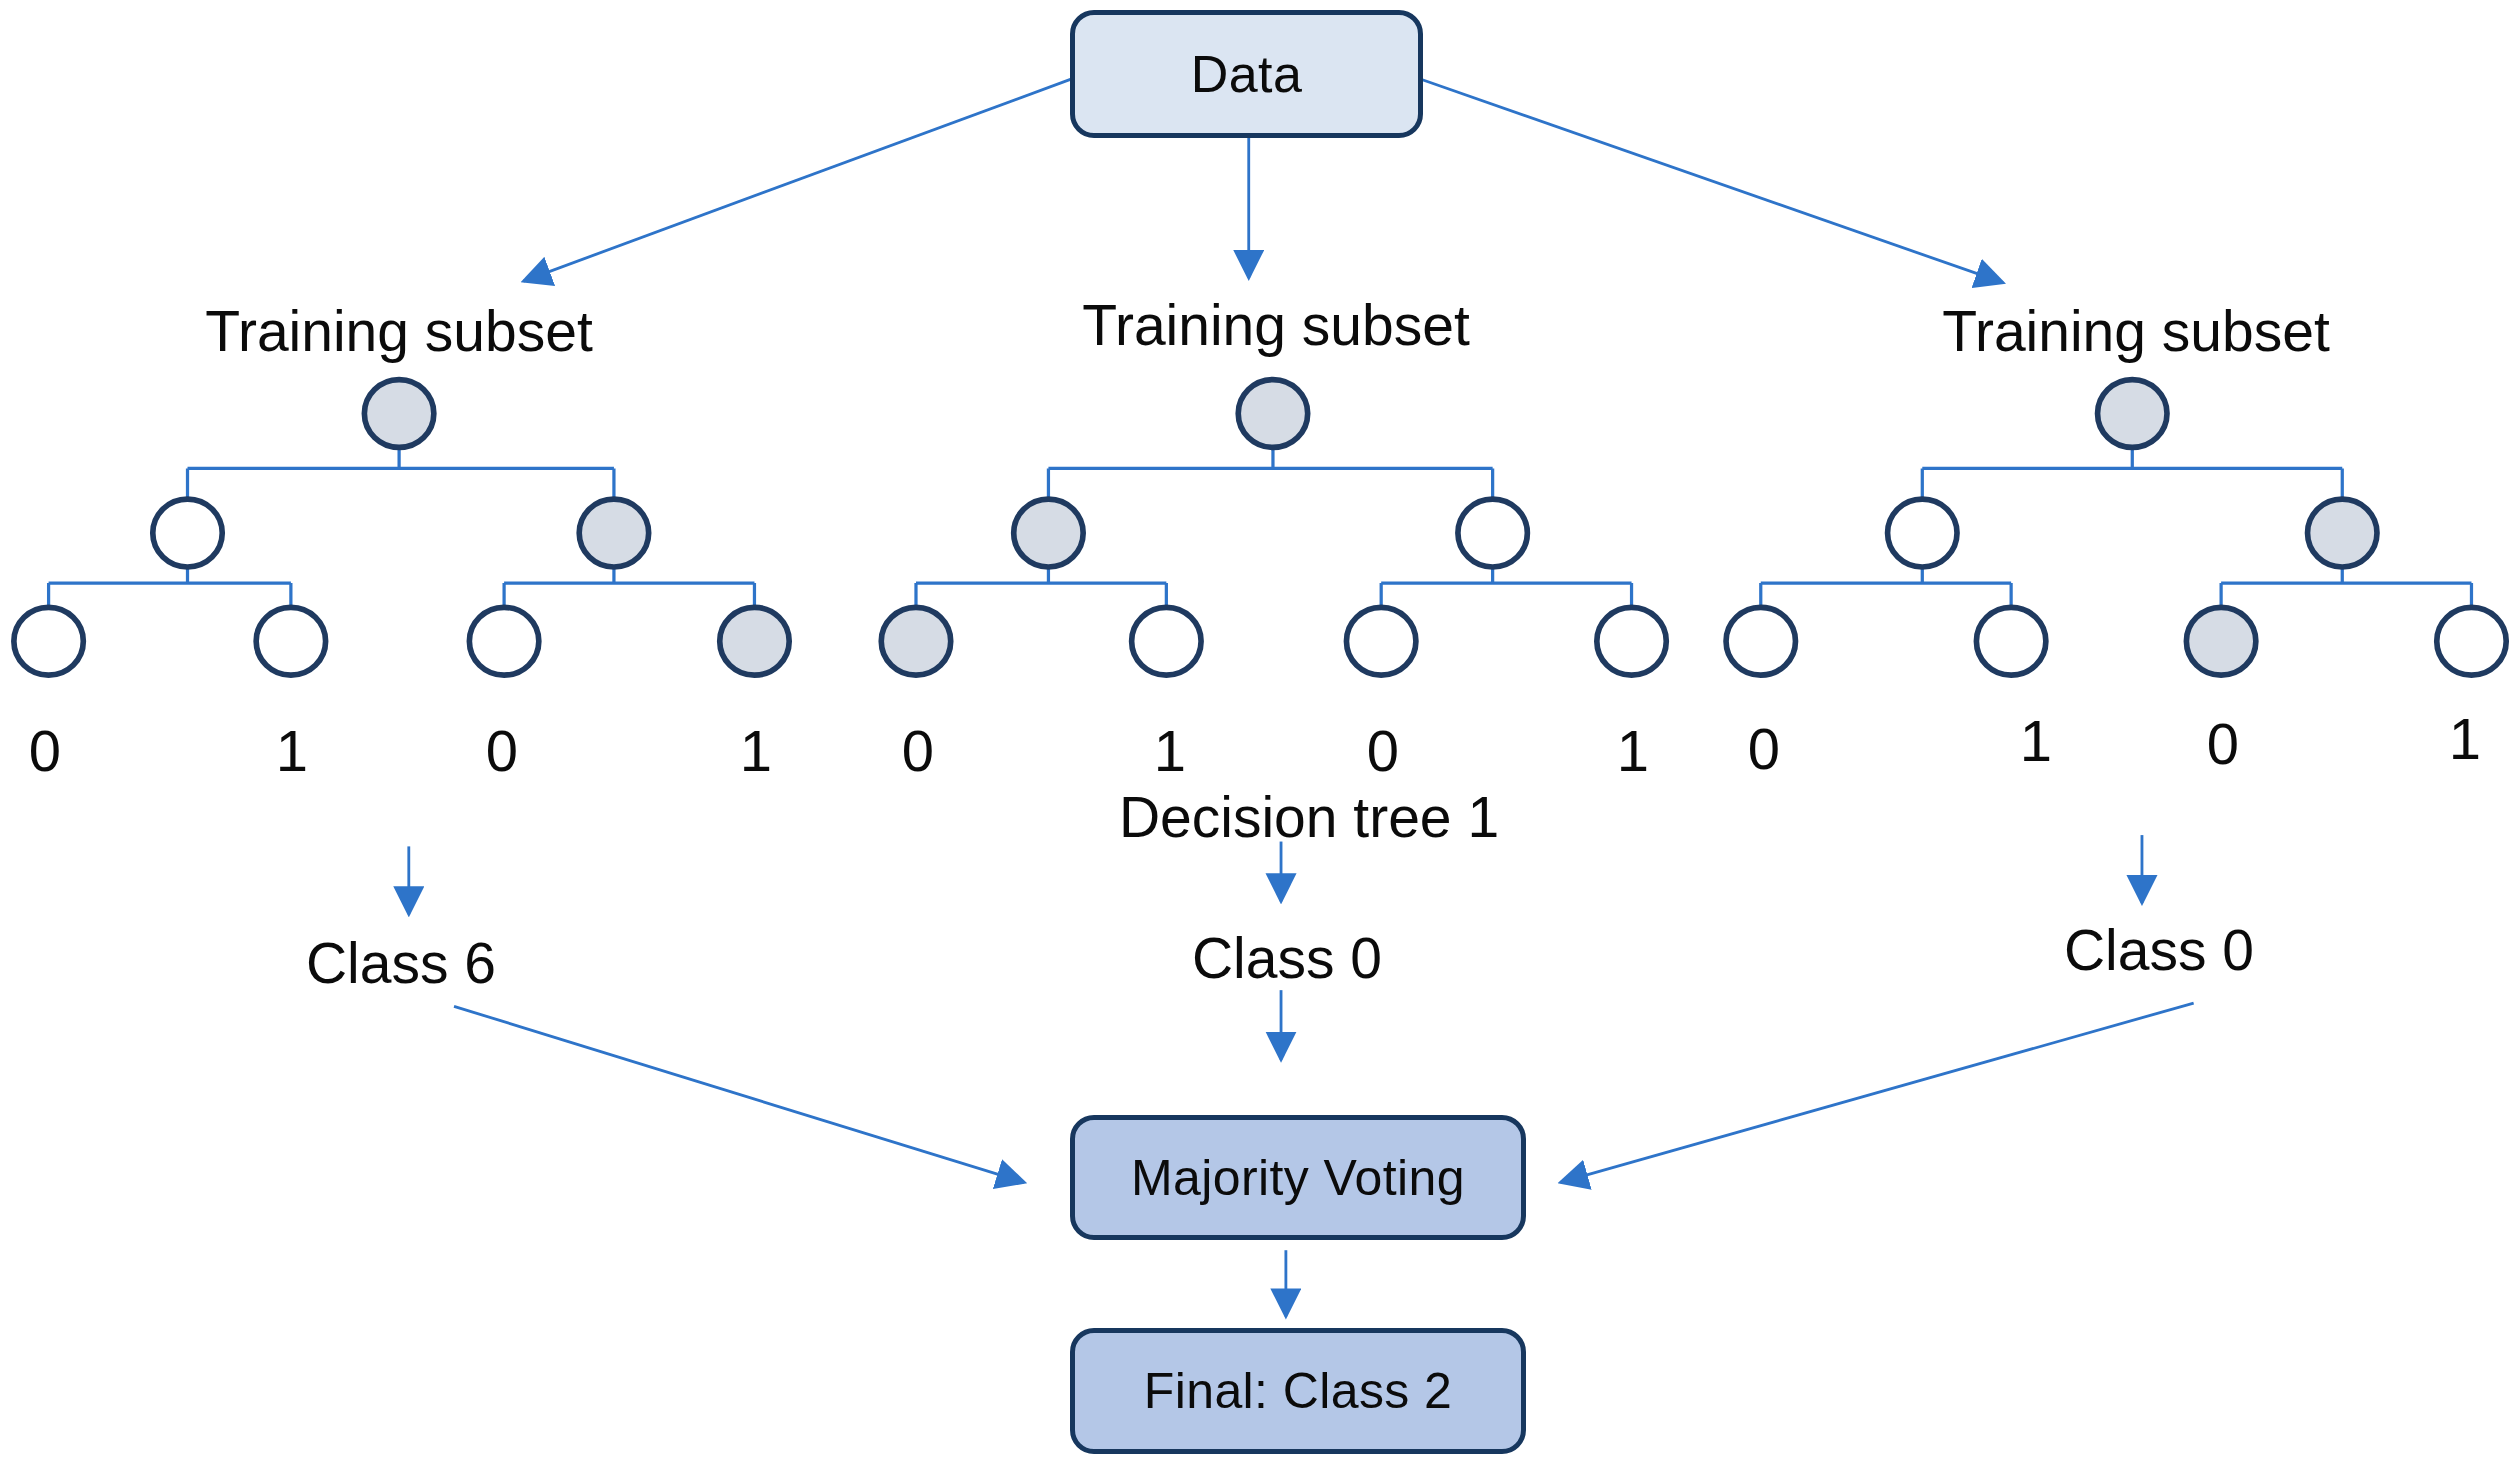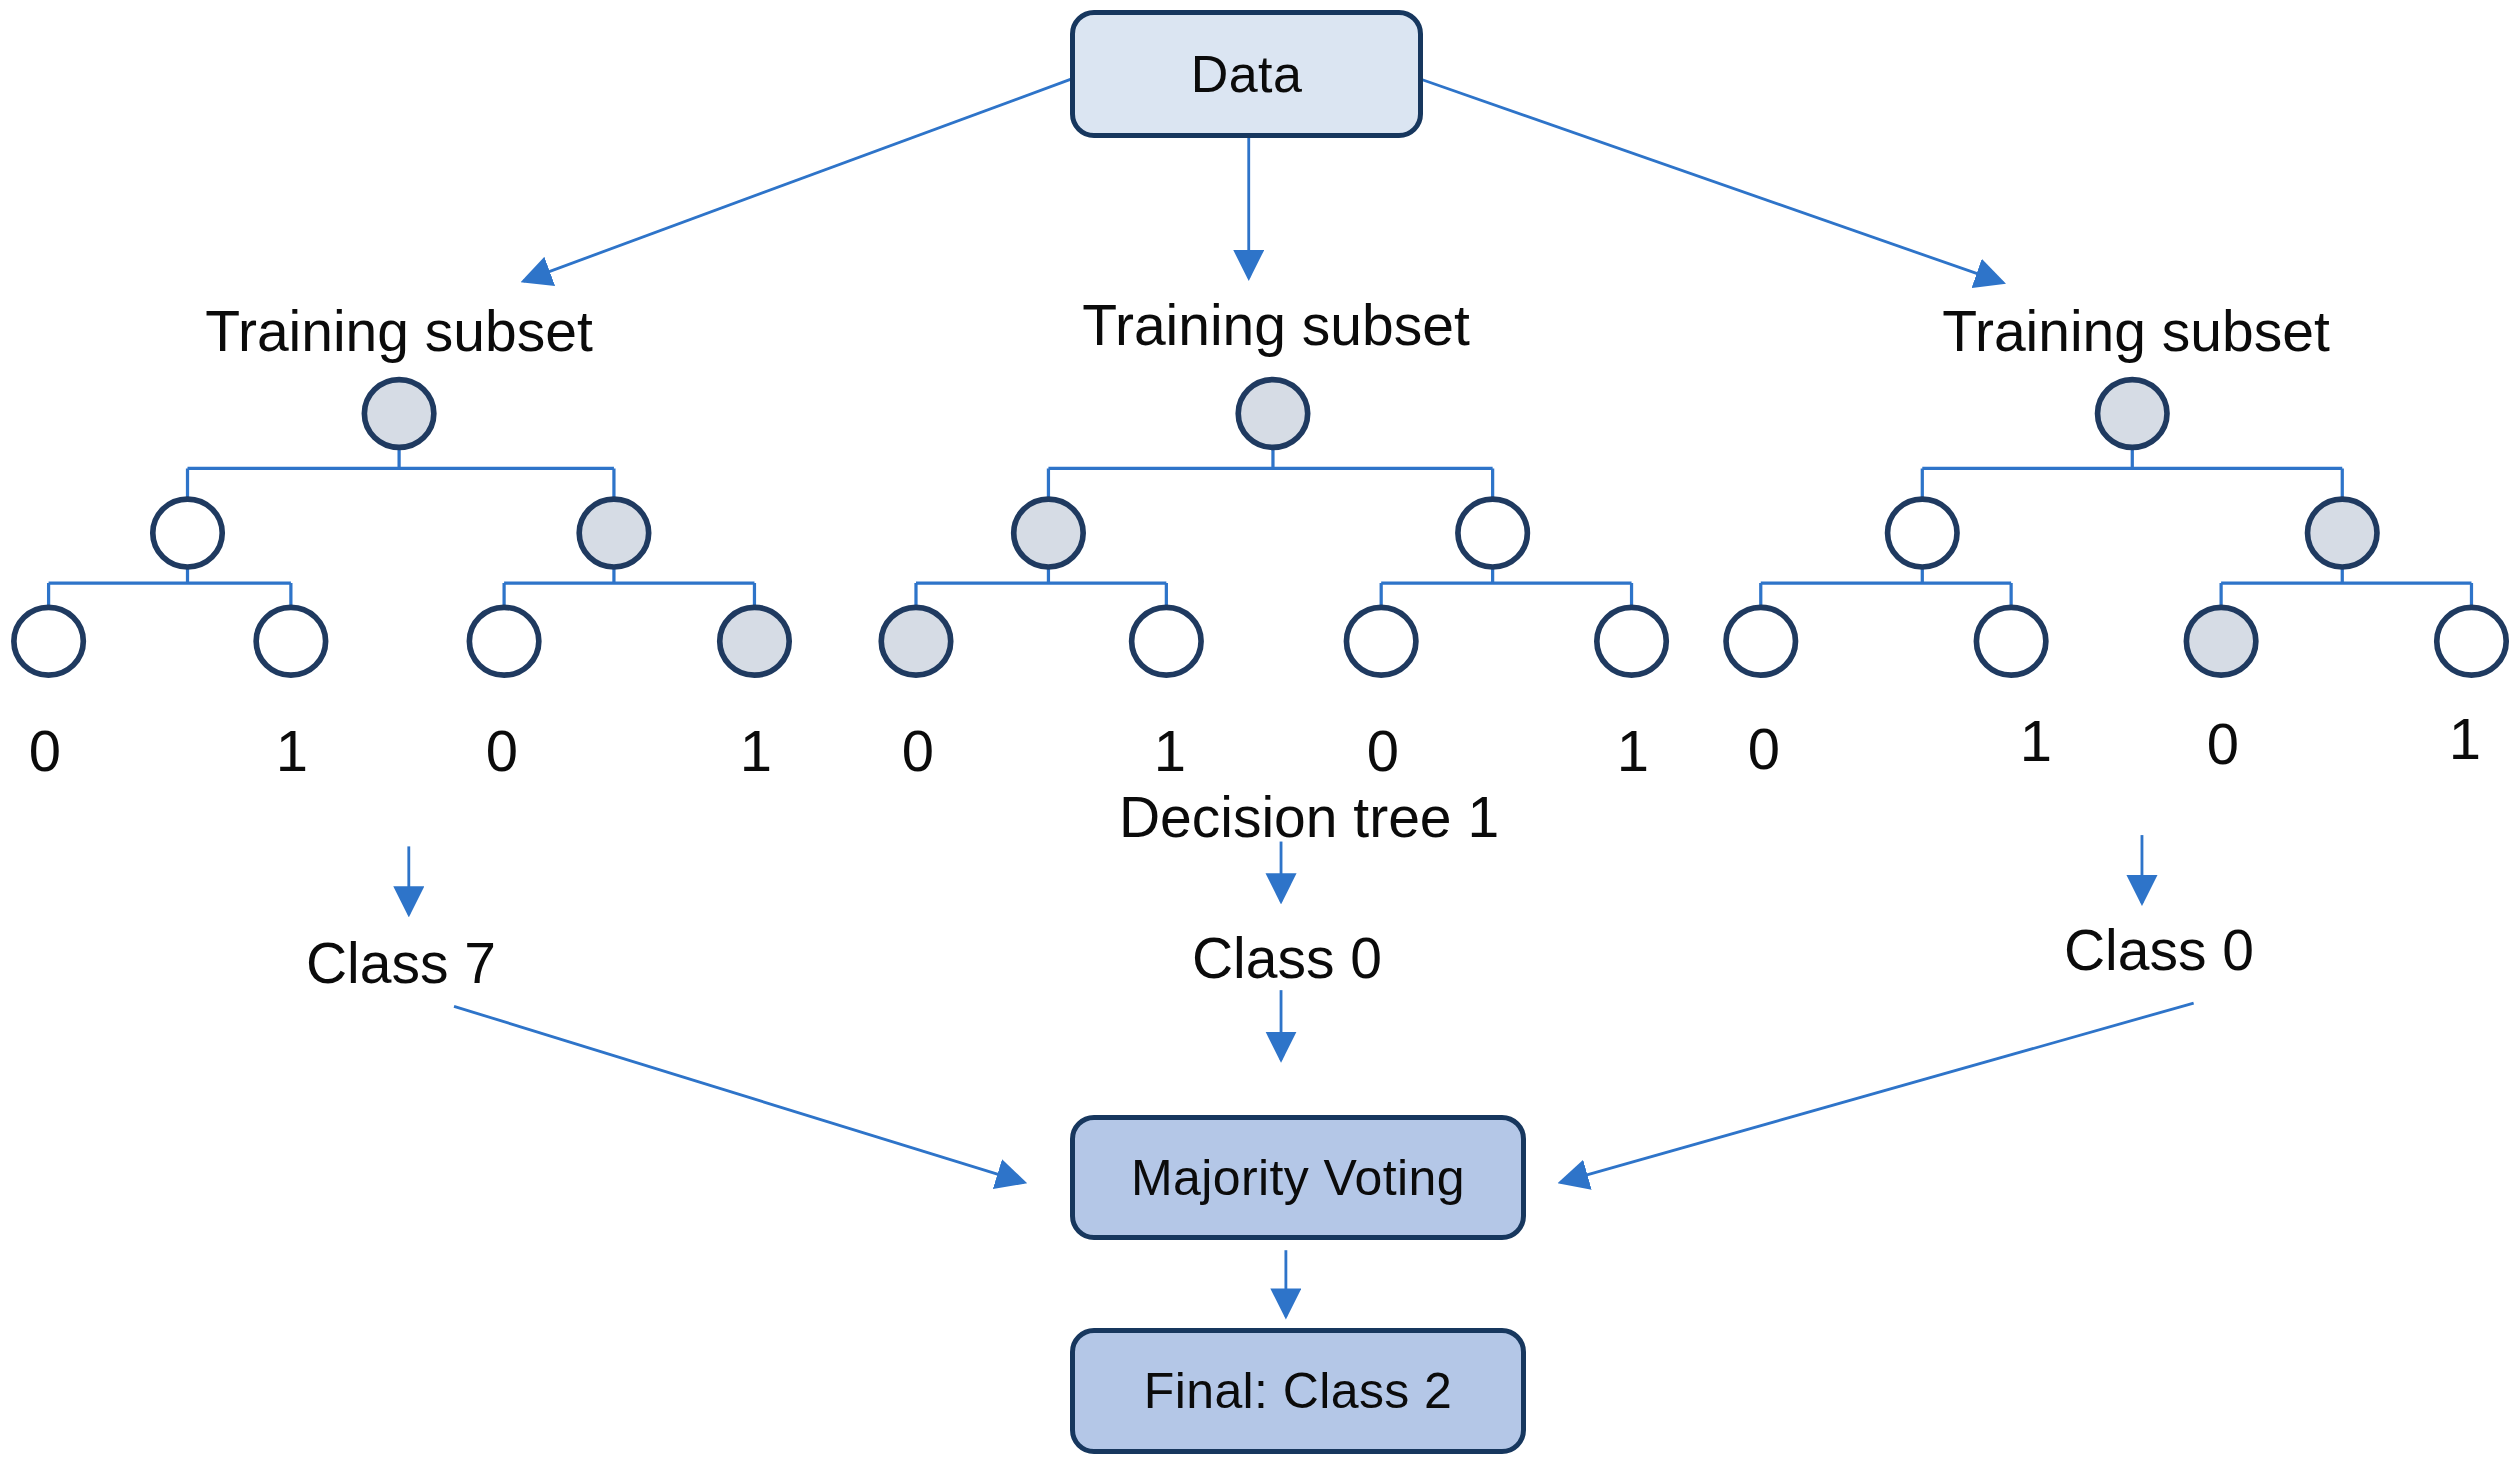--- a/index.html
+++ b/index.html
@@ -111,18 +111,18 @@
   <div class="lbl digit" style="left:1170px;top:750px;">1</div>
   <div class="lbl digit" style="left:1383px;top:750px;">0</div>
   <div class="lbl digit" style="left:1633px;top:750px;">1</div>
   <div class="lbl digit" style="left:1764px;top:748px;">0</div>
   <div class="lbl digit" style="left:2036px;top:740px;">1</div>
   <div class="lbl digit" style="left:2223px;top:743px;">0</div>
   <div class="lbl digit" style="left:2465px;top:738px;">1</div>
 
   <div class="lbl" style="left:1309px;top:817px;">Decision tree 1</div>
 
-  <div class="lbl" style="left:401px;top:963px;">Class 7</div>
+  <div class="lbl" style="left:401px;top:963px;">Class 6</div>
   <div class="lbl" style="left:1287px;top:958px;">Class 0</div>
   <div class="lbl" style="left:2159px;top:950px;">Class 0</div>
 
 </div>
 
 
 </body></html>

